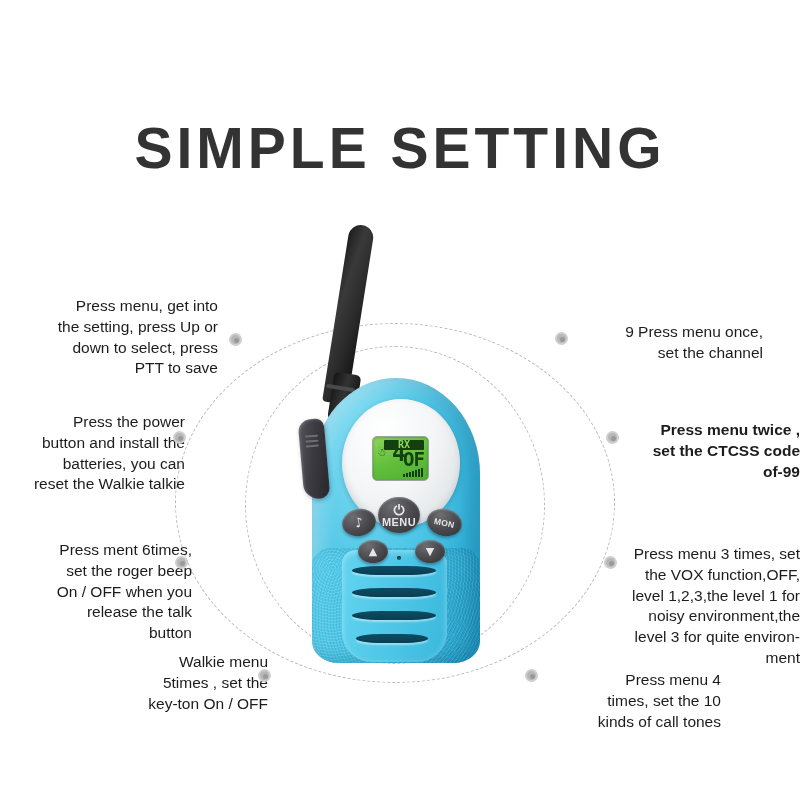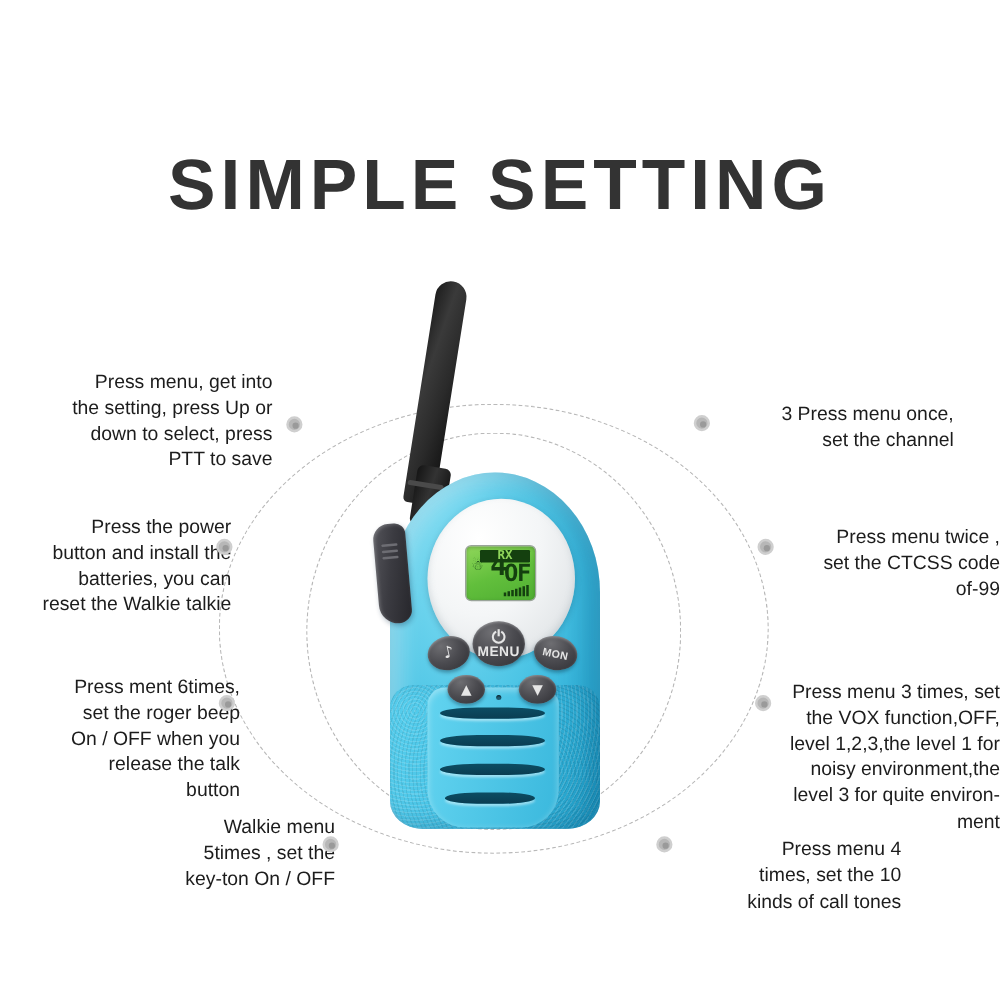--- a/index.html
+++ b/index.html
@@ -251,24 +251,24 @@
       <div class="callout ta-c" style="left: 12px; top: 512px; width: 180px;">Press ment 6times,
 set the roger beep
 On / OFF when you
 release the talk
 button</div>
       <div class="dot" style="left: 175px; top: 528px;"></div>
       <div class="callout ta-c" style="left: 88px; top: 624px; width: 180px;">Walkie menu
 5times , set the
 key-ton On / OFF</div>
       <div class="dot" style="left: 258px; top: 641px;"></div>
-      <div class="callout ta-c" style="left: 578px; top: 294px; width: 185px;">3 Press menu once,
+      <div class="callout ta-c" style="left: 578px; top: 294px; width: 185px;">9 Press menu once,
 set the channel</div>
       <div class="dot" style="left: 555px; top: 304px;"></div>
-      <div class="callout ta-c" style="left: 628px; top: 392px; width: 172px;">Press menu twice ,
+      <div class="callout ta-c" style="left: 628px; top: 392px; width: 172px; font-weight: bold;">Press menu twice ,
 set the CTCSS code
 of-99</div>
       <div class="dot" style="left: 606px; top: 403px;"></div>
       <div class="callout ta-c" style="left: 622px; top: 516px; width: 178px;">Press menu 3 times, set
 the VOX function,OFF,
 level 1,2,3,the level 1 for
 noisy environment,the
 level 3 for quite environ-
 ment</div>
       <div class="dot" style="left: 604px; top: 528px;"></div>

